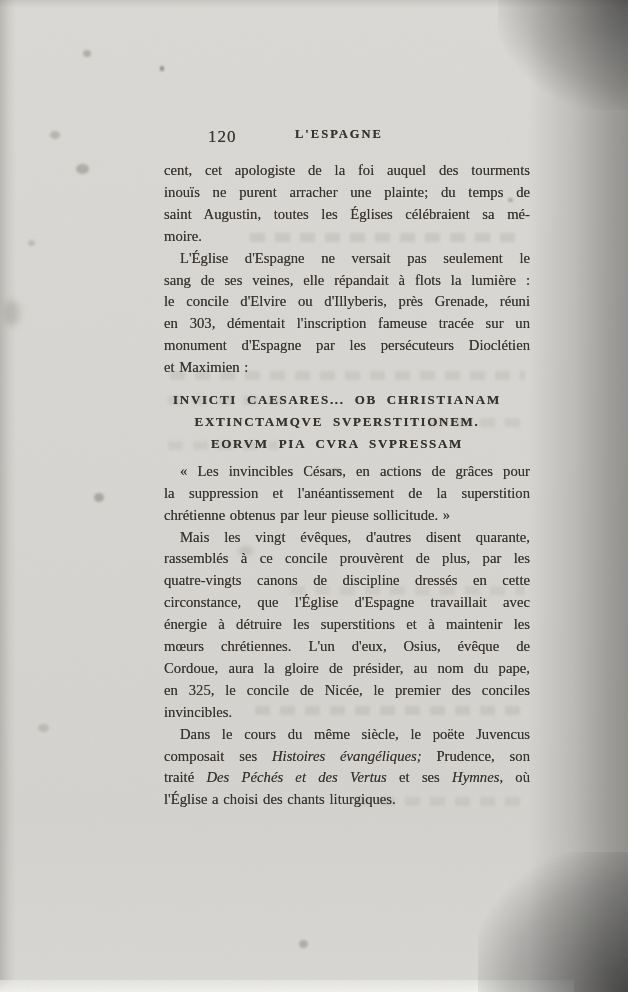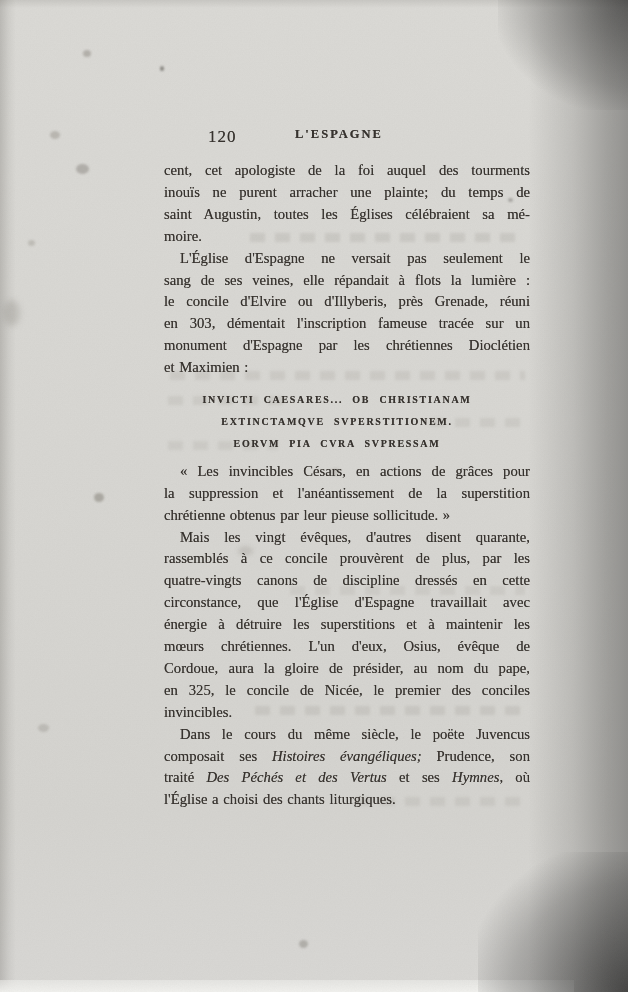--- a/index.html
+++ b/index.html
@@ -40,21 +40,21 @@
     font-size:14.7px;line-height:21.9px;
     text-shadow:0 0 0.6px rgba(62,57,51,0.72);
     word-spacing:1px;
   }
   .para{margin:0;}
   .para .line{text-align:justify;text-align-last:justify;}
   .para .line.final{text-align-last:left;}
   .para.indent .line:first-child{text-indent:16px;}
   .para em{}
   .para.inscription{margin:10px 0 6px;transform:translateX(-10px);
-    font-size:10px;font-weight:bold;letter-spacing:1.7px;word-spacing:5px;
+    font-size:13px;font-weight:bold;letter-spacing:1.7px;word-spacing:5px;
     line-height:21.9px;}
   .para.inscription .line{text-align:center;text-align-last:center;}
 </style>
 </head>
 <body>
 
 <div class="page">
 
   <div class="ghost" style="left:250px;top:233px;width:270px;"></div>
   <div class="ghost" style="left:170px;top:371px;width:355px;opacity:0.38;"></div>
@@ -88,21 +88,21 @@
         <div class="line"><span>cent, cet apologiste de la foi auquel des tourments</span></div>
         <div class="line"><span>inouïs ne purent arracher une plainte; du temps de</span></div>
         <div class="line"><span>saint Augustin, toutes les Églises célébraient sa mé-</span></div>
         <div class="line final"><span>moire.</span></div>
       </div>
       <div class="para body indent">
         <div class="line"><span>L'Église d'Espagne ne versait pas seulement le</span></div>
         <div class="line"><span>sang de ses veines, elle répandait à flots la lumière :</span></div>
         <div class="line"><span>le concile d'Elvire ou d'Illyberis, près Grenade, réuni</span></div>
         <div class="line"><span>en 303, démentait l'inscription fameuse tracée sur un</span></div>
-        <div class="line"><span>monument d'Espagne par les chrétiennes Dioclétien</span></div>
+        <div class="line"><span>monument d'Espagne par les persécuteurs Dioclétien</span></div>
         <div class="line final"><span>et Maximien :</span></div>
       </div>
       <div class="para inscription">
         <div class="line"><span>INVICTI CAESARES... OB CHRISTIANAM</span></div>
         <div class="line final"><span>EXTINCTAMQVE SVPERSTITIONEM.</span></div>
         <div class="line"><span>EORVM PIA CVRA SVPRESSAM</span></div>
       </div>
       <div class="para body indent">
         <div class="line"><span>« Les invincibles Césars, en actions de grâces pour</span></div>
         <div class="line"><span>la suppression et l'anéantissement de la superstition</span></div>

